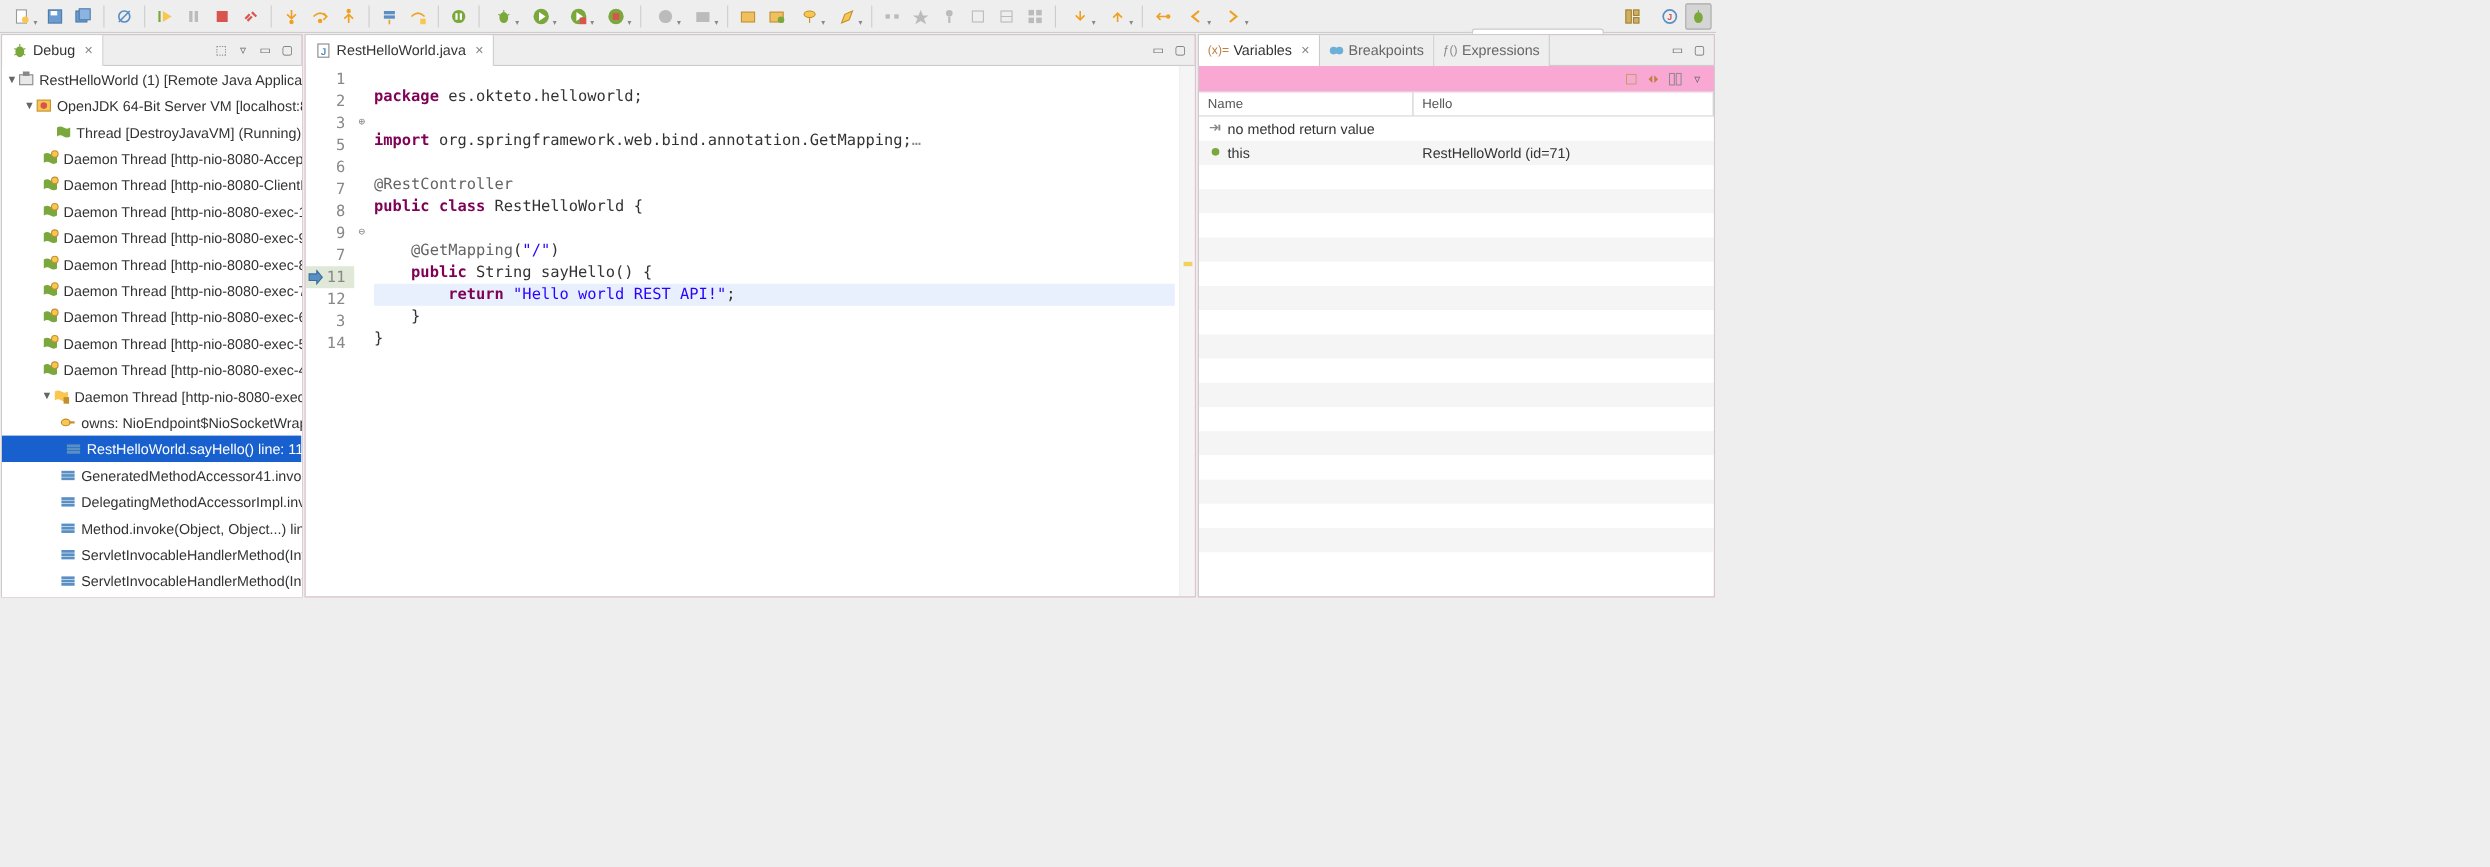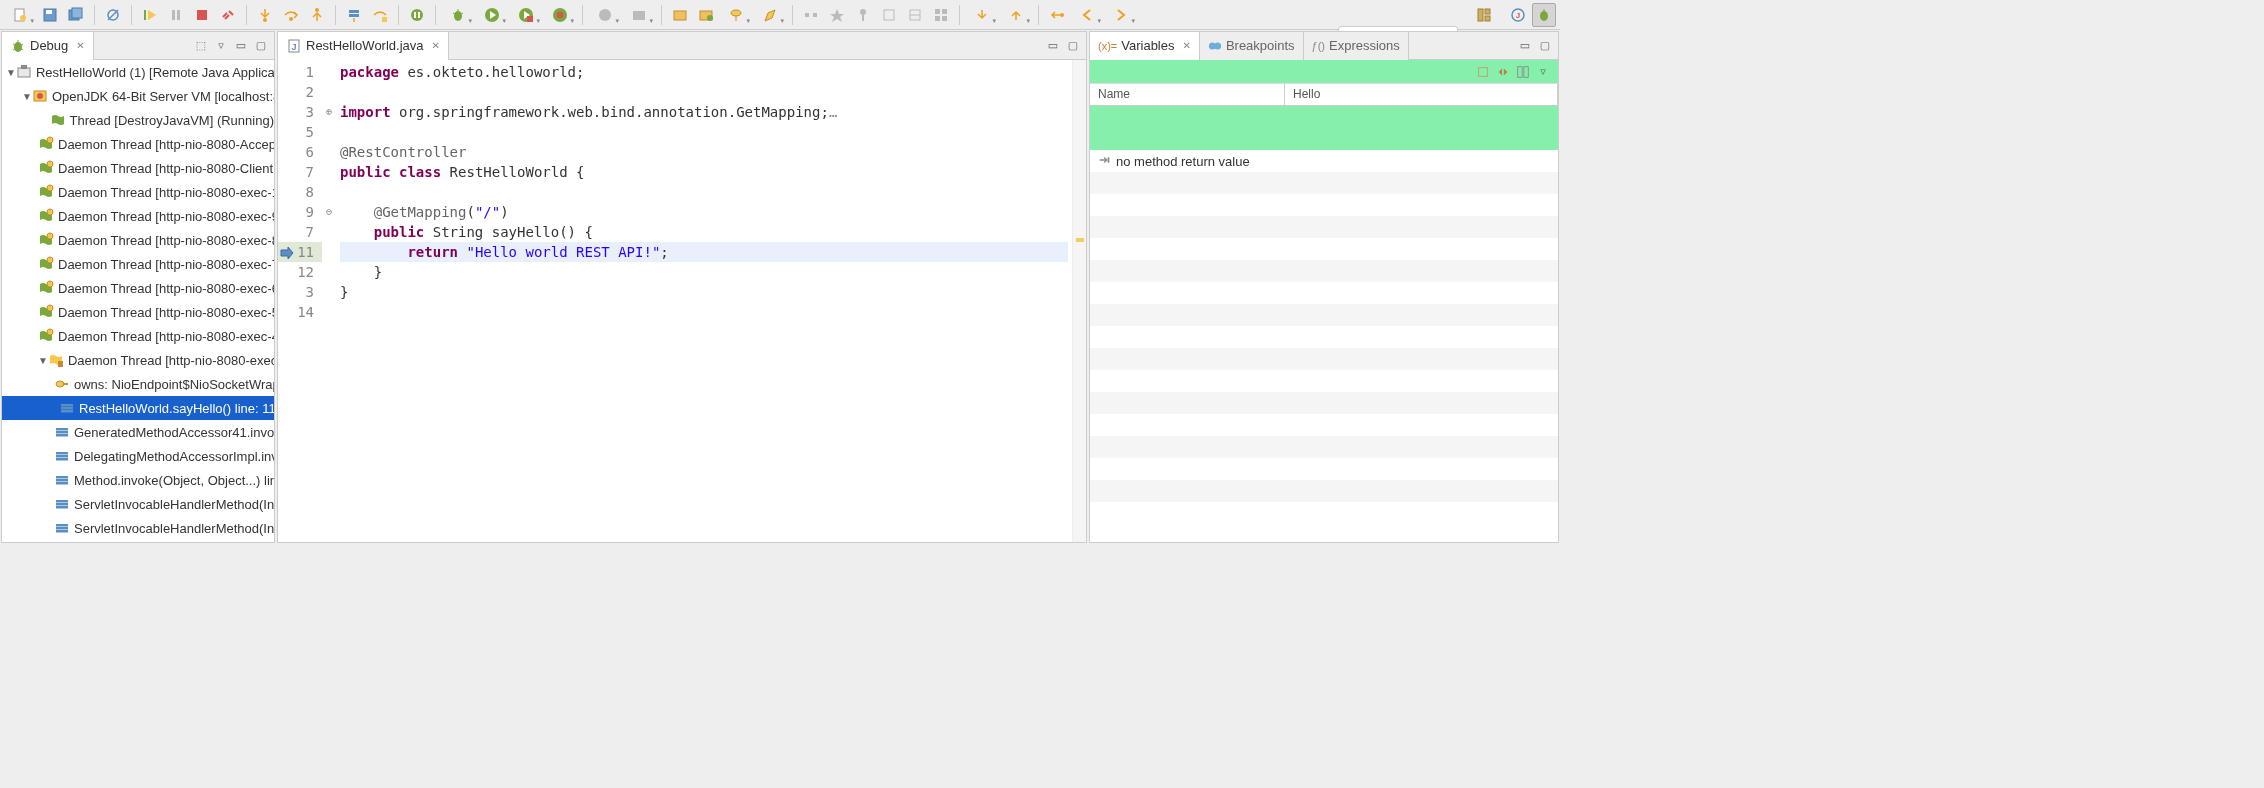--- a/index.html
+++ b/index.html
@@ -9,21 +9,21 @@
 .toolbar { height: 30px; background: #eeeeee; display: flex; align-items: center; padding: 2px 4px; gap: 2px; border-bottom: 1px solid #ccc; }
 .tb-btn { width: 24px; height: 24px; display: flex; align-items: center; justify-content: center; cursor: pointer; border-radius: 2px; }
 .tb-btn.drop { width: 32px; position: relative; }
 .tb-btn.drop::after { content: "▾"; font-size: 7px; color: #888; position: absolute; right: 2px; bottom: 2px; }
 .tb-sep { width: 1px; height: 20px; background: #ccc; margin: 0 4px; }
 .tb-spacer { flex: 1; }
 .quick-access { width: 120px; height: 22px; border: 1px solid #ccc; border-radius: 3px; padding: 2px 6px; font-size: 12px; color: #999; background: #fff; margin-top: 44px; }
 
 
 .main { display: flex; height: calc(100% - 30px); }
-.panel { background: #86efac; border: 1px solid #ccc; display: flex; flex-direction: column; margin: 1px; }
+.panel { background: #f9a8d4; border: 1px solid #ccc; display: flex; flex-direction: column; margin: 1px; }
 .panel-tabs { display: flex; align-items: center; height: 28px; background: #eeeeee; border-bottom: 1px solid #ccc; }
 .tab { display: flex; align-items: center; gap: 4px; padding: 4px 8px; background: #fff; border-right: 1px solid #ccc; height: 28px; cursor: pointer; }
 .tab.inactive { background: #eeeeee; color: #666; }
 .tab-close { font-size: 10px; color: #888; cursor: pointer; margin-left: 4px; }
 .panel-toolbar { margin-left: auto; display: flex; gap: 2px; padding-right: 4px; }
 .panel-body { flex: 1; overflow: auto; background: #fff; }
 
 
 .debug-panel { width: 274px; }
 .tree { font-size: 13px; }
@@ -33,35 +33,35 @@
 .tree-icon { width: 16px; height: 16px; display: inline-flex; align-items: center; justify-content: center; margin-right: 4px; }
 
 
 .editor-panel { flex: 1; }
 .editor-area { display: flex; font-family: "Menlo", "Consolas", monospace; font-size: 14px; line-height: 20px; }
 .gutter { background: #fff; text-align: right; color: #888; padding: 2px 0; user-select: none; }
 .gutter-row { height: 20px; display: flex; align-items: center; justify-content: flex-end; padding-right: 8px; width: 44px; position: relative; }
 .gutter-row .marker { position: absolute; left: 2px; width: 14px; height: 14px; }
 .fold-col { width: 14px; background: #fff; padding: 2px 0; }
 .fold-row { height: 20px; display: flex; align-items: center; justify-content: center; color: #888; font-size: 10px; }
-.code-col { flex: 1; padding: 2px 4px; }
+.code-col { flex: 1; padding: 18px 4px; }
 .code-row { height: 20px; white-space: pre; }
 .code-row.current { background: #e8f0fe; }
 .kw { color: #7f0055; font-weight: bold; }
 .str { color: #2a00ff; }
 .ann { color: #646464; }
 .cmt { color: #888; }
 .overview { width: 14px; background: #f5f5f5; border-left: 1px solid #eee; position: relative; }
 .ov-mark { position: absolute; right: 2px; width: 8px; height: 4px; background: #f0d060; }
 
 
 .vars-panel { width: 470px; }
 .vars-header { display: flex; background: #fff; border-bottom: 1px solid #ccc; height: 22px; font-size: 12px; color: #555; }
 .vars-header div { padding: 3px 8px; border-right: 1px solid #ccc; }
-.vars-body { flex: 1; margin-top: 44px; }
+.vars-body { flex: 1; }
 .vars-row { display: flex; height: 22px; align-items: center; font-size: 13px; }
 .vars-row:nth-child(even) { background: #f5f5f5; }
 .vars-row:nth-child(odd) { background: #fff; }
 .vc-name { width: 195px; padding-left: 8px; display: flex; align-items: center; gap: 4px; }
 .vc-value { flex: 1; padding-left: 8px; }
 
 
 .icon-svg { width: 16px; height: 16px; }
 .mini-btn { width: 18px; height: 18px; display: flex; align-items: center; justify-content: center; cursor: pointer; font-size: 11px; color: #666; }
 </style>
@@ -665,20 +665,29 @@
           <div class="vc-name">
             <span><svg width="14" height="14" viewBox="0 0 16 16">
                 <path d="M2 8 L10 8 M7 5 L10 8 L7 11" fill="none" stroke="#888" stroke-width="1.5"></path>
                 <rect x="11" y="5" width="2" height="6" fill="#888"></rect>
               </svg></span>
             <span>no method return value</span>
           </div>
           <div class="vc-value"></div>
         </div>
         <div class="vars-row">
+          <div class="vc-name">
+            <span><svg width="14" height="14" viewBox="0 0 16 16">
+                <circle cx="8" cy="8" r="4" fill="#7aa83c"></circle>
+              </svg></span>
+            <span>this</span>
+          </div>
+          <div class="vc-value">RestHelloWorld  (id=71)</div>
+        </div>
+        <div class="vars-row">
           <div class="vc-name"></div>
           <div class="vc-value"></div>
         </div>
         <div class="vars-row">
           <div class="vc-name"></div>
           <div class="vc-value"></div>
         </div>
         <div class="vars-row">
           <div class="vc-name"></div>
           <div class="vc-value"></div>

